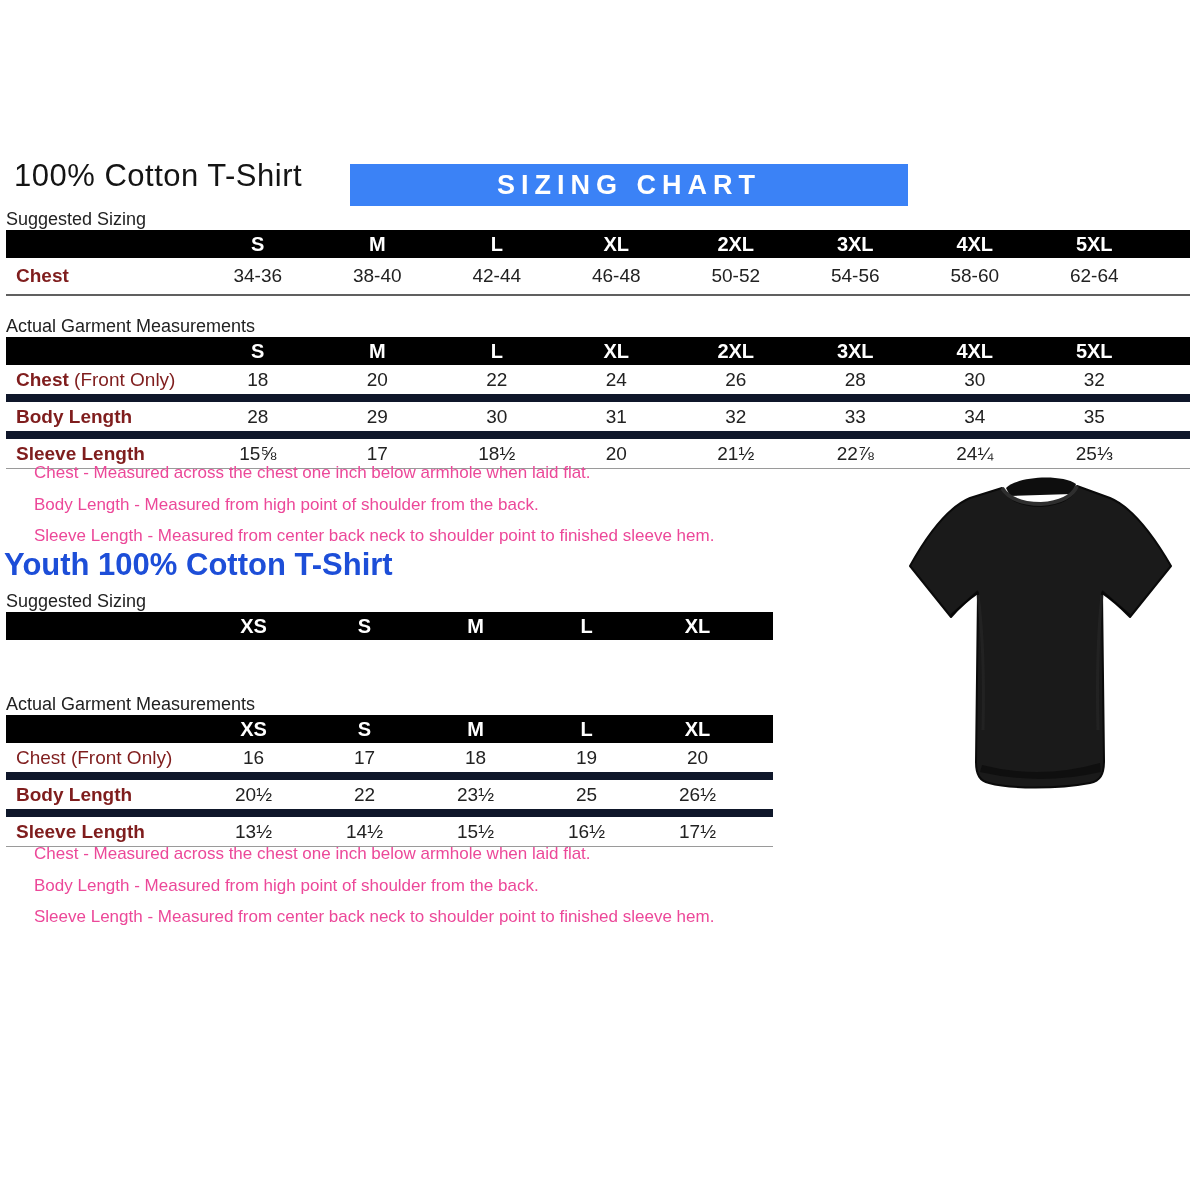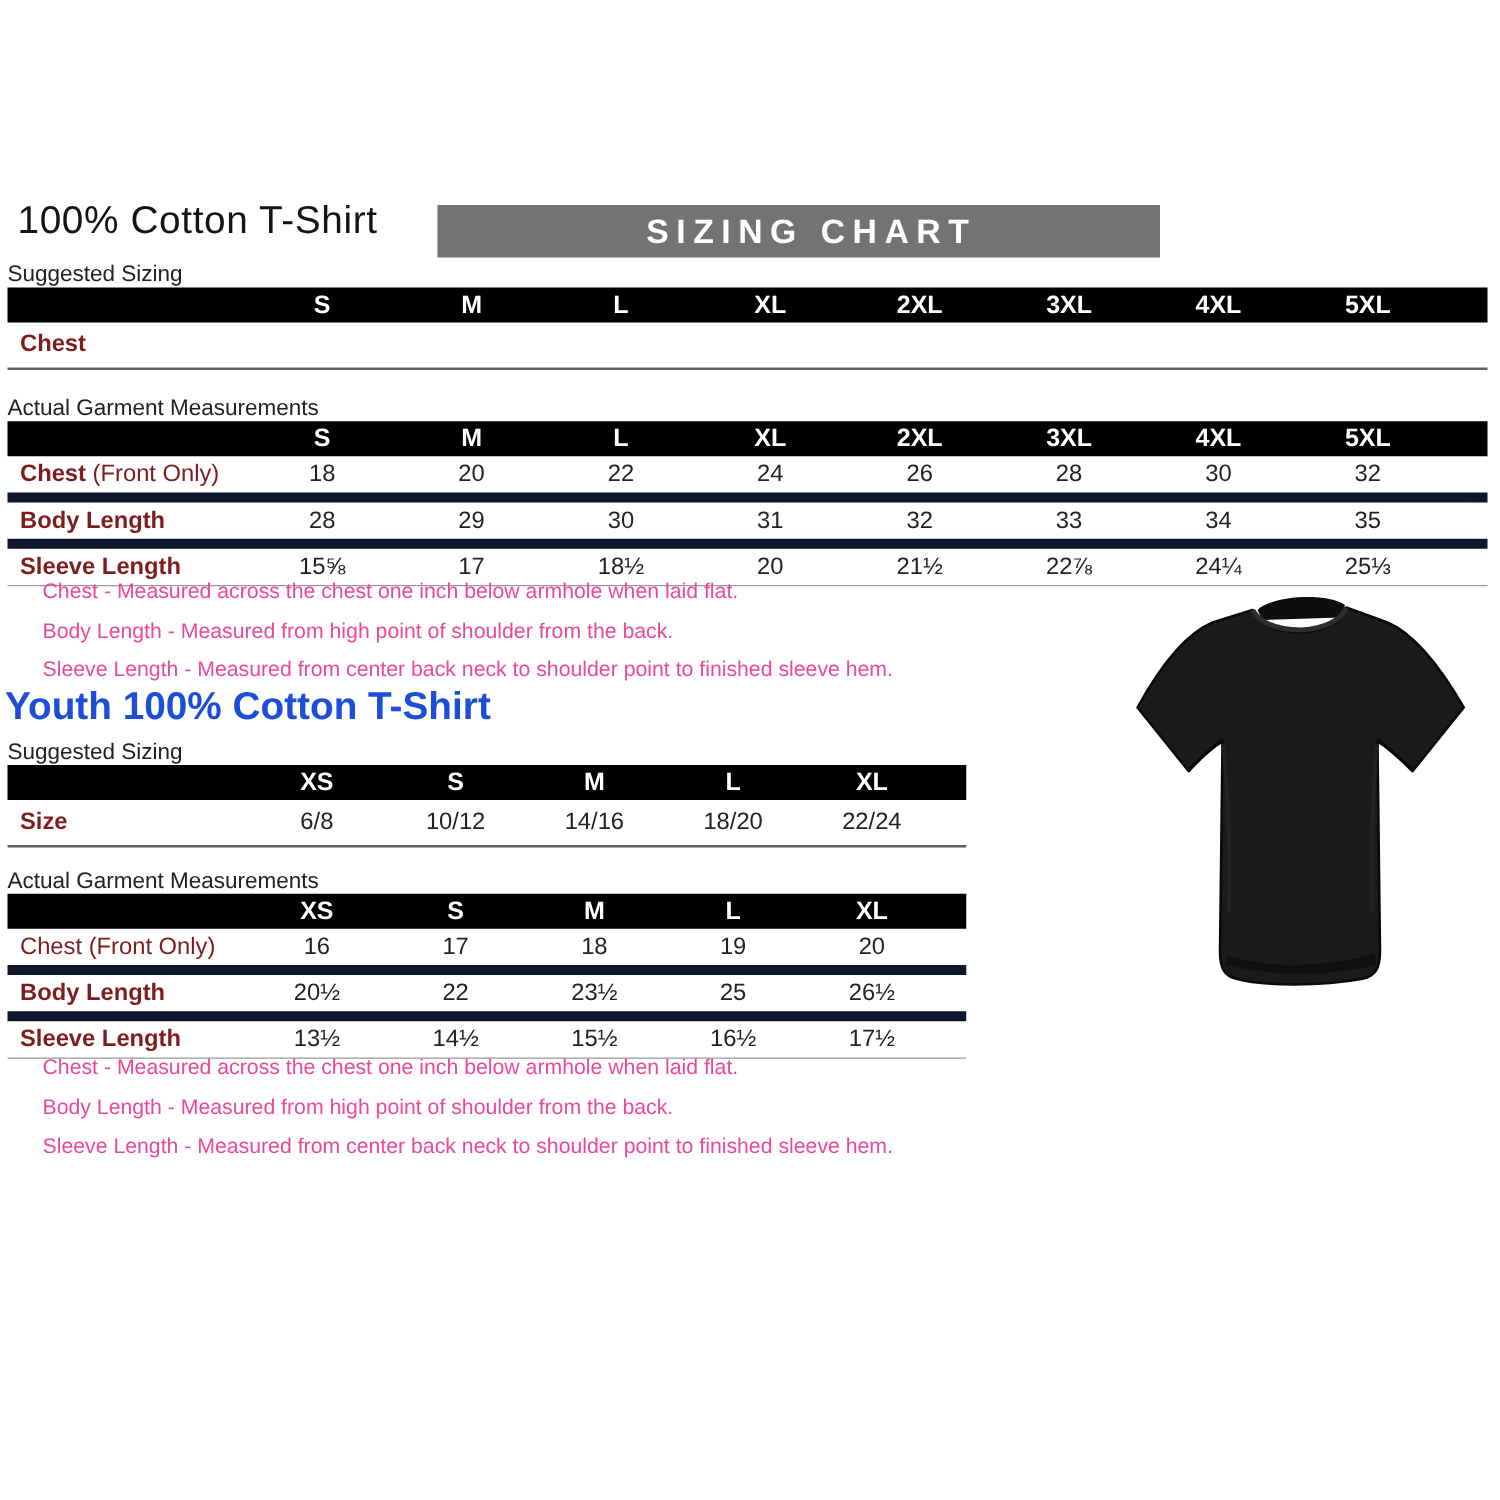--- a/index.html
+++ b/index.html
@@ -5,22 +5,22 @@
   html,body { margin:0; padding:0; }
   body {
     width:1200px; height:1200px; background:#ffffff;
     font-family:"Liberation Sans", sans-serif; position:relative;
     color:#1a1a1a; -webkit-font-smoothing:antialiased;
   }
   .abs { position:absolute; }
 
   .main-title { left:14px; top:158px; font-size:31px; font-weight:400; color:#141414; letter-spacing:0.5px; }
   .banner {
-    left:350px; top:164px; width:558px; height:42px; background:#737373;
-    display:flex; align-items:center; justify-content:center;padding-left:20px;
+    left:350px; top:164px; width:558px; height:42px; background:#3b82f6;
+    display:flex; align-items:center; justify-content:center;
   }
   .banner span { color:#fff; font-weight:700; font-size:27px; letter-spacing:6px; }
 
   .section-label { font-size:18px; color:#222; }
 
   .sz-table { background:#fff; }
   .bar { background:#000; height:28px; display:flex; align-items:center; }
   .trow { display:flex; align-items:center; }
   .lbl { flex:0 0 192px; padding-left:10px; box-sizing:border-box; font-weight:700; font-size:19px; color:#7f1d1d; white-space:nowrap; }
   .lbl .suffix { font-weight:400; }
@@ -59,20 +59,30 @@
       <div class="cell">L</div>
       <div class="cell">XL</div>
       <div class="cell">2XL</div>
       <div class="cell">3XL</div>
       <div class="cell">4XL</div>
       <div class="cell">5XL</div>
     </div>
   </div>
   <div class="trow row-h34">
     <div class="lbl">Chest</div>
+    <div class="vals adult-pad">
+      <div class="cell">34-36</div>
+      <div class="cell">38-40</div>
+      <div class="cell">42-44</div>
+      <div class="cell">46-48</div>
+      <div class="cell">50-52</div>
+      <div class="cell">54-56</div>
+      <div class="cell">58-60</div>
+      <div class="cell">62-64</div>
+    </div>
   </div>
 </div>
 
 <div class="abs section-label" style="left:6px; top:316px;">Actual Garment Measurements</div>
 
 <div class="abs sz-table tbl-bottom" style="left:6px; top:337px; width:1184px;">
   <div class="bar trow">
     <div class="lbl"></div>
     <div class="vals adult-pad">
       <div class="cell">S</div>
@@ -138,30 +148,20 @@
 
 <div class="abs sz-table" style="left:6px; top:612px; width:767px;">
   <div class="bar trow">
     <div class="lbl"></div>
     <div class="vals youth-pad">
       <div class="cell">XS</div>
       <div class="cell">S</div>
       <div class="cell">M</div>
       <div class="cell">L</div>
       <div class="cell">XL</div>
-    </div>
-  </div>
-  <div class="trow row-h34">
-    <div class="lbl">Size</div>
-    <div class="vals youth-pad">
-      <div class="cell">6/8</div>
-      <div class="cell">10/12</div>
-      <div class="cell">14/16</div>
-      <div class="cell">18/20</div>
-      <div class="cell">22/24</div>
     </div>
   </div>
 </div>
 
 <div class="abs section-label" style="left:6px; top:694px;">Actual Garment Measurements</div>
 
 <div class="abs sz-table tbl-bottom" style="left:6px; top:715px; width:767px;">
   <div class="bar trow">
     <div class="lbl"></div>
     <div class="vals youth-pad">

